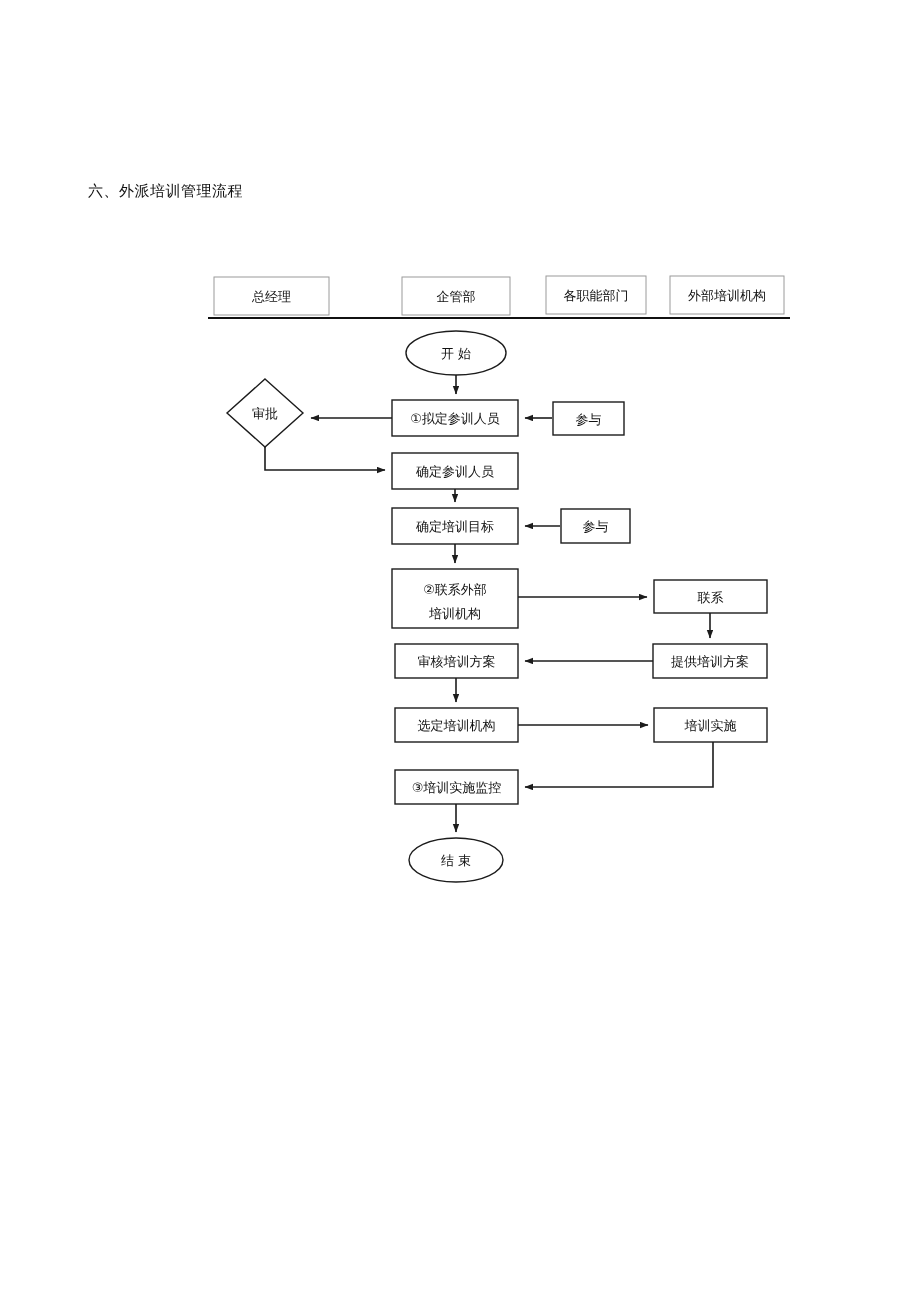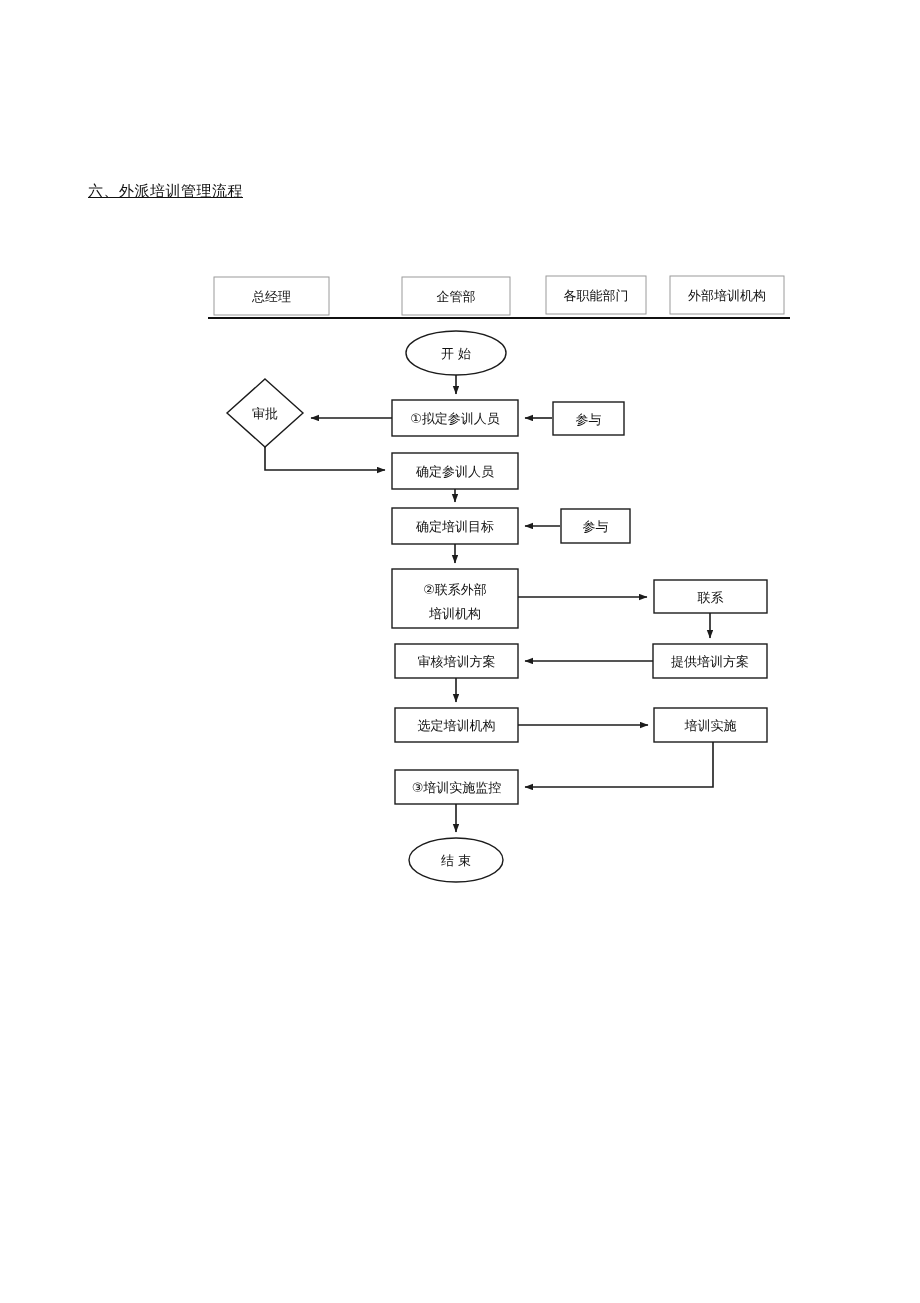--- a/index.html
+++ b/index.html
@@ -20,21 +20,20 @@
     overflow: hidden;
   }
   #page-title {
     position: absolute;
     left: 88px;
     top: 182px;
     font-size: 15px;
     letter-spacing: 0.5px;
     color: #111;
     white-space: nowrap;
-    text-decoration: underline;
   }
   #flow-svg {
     position: absolute;
     left: 0;
     top: 0;
   }
   .lane-header-label,
   .node-label {
     font-family: "DejaVu Sans", "Liberation Sans", sans-serif;
     fill: #111111;

